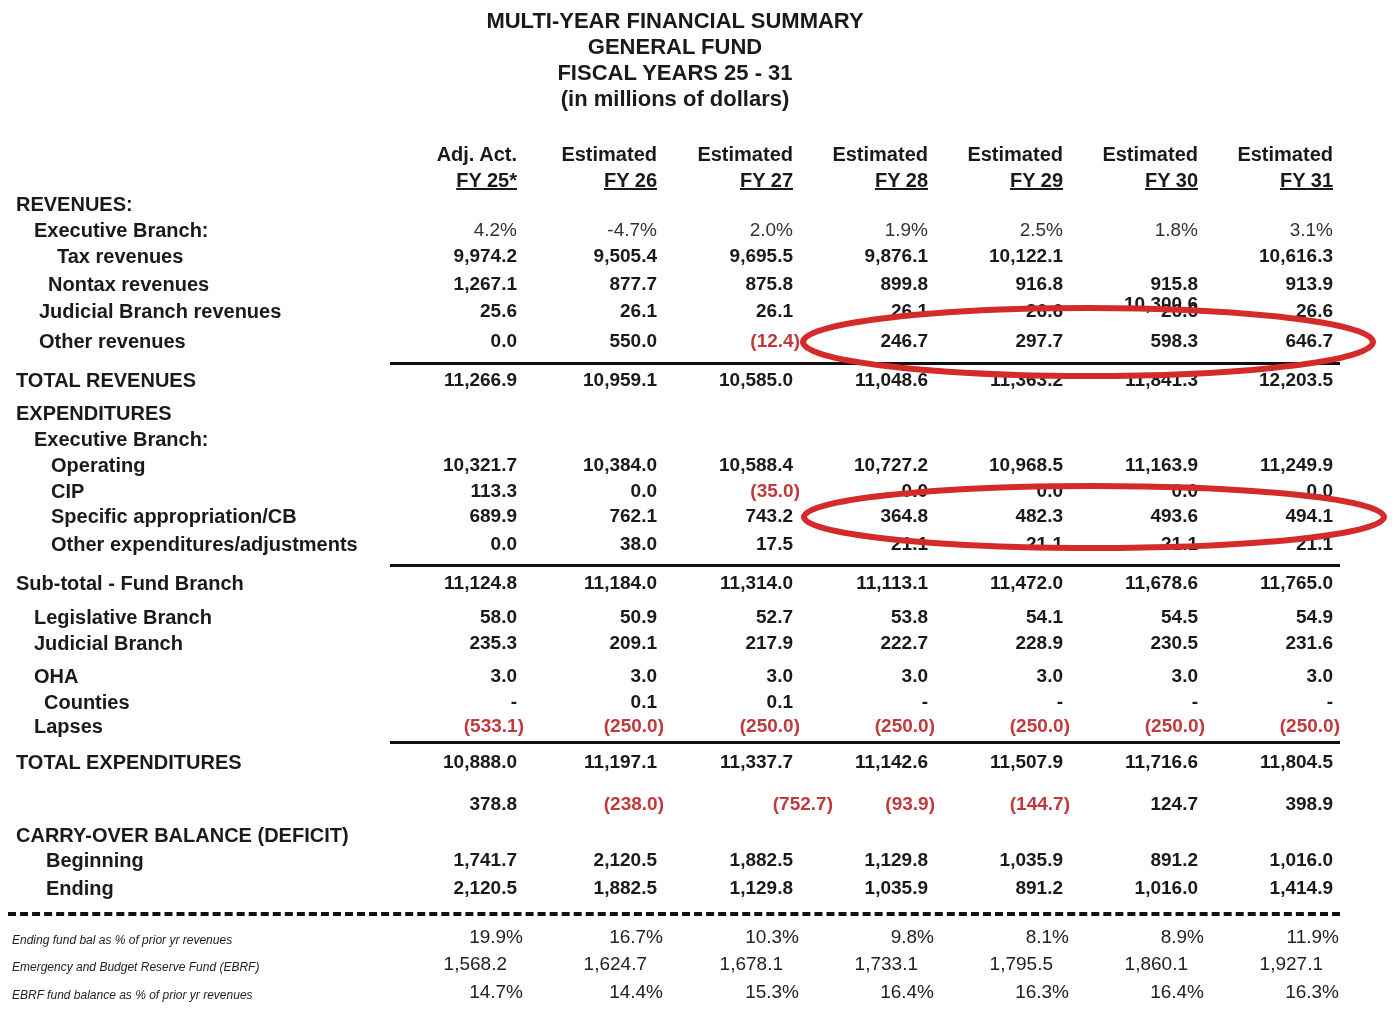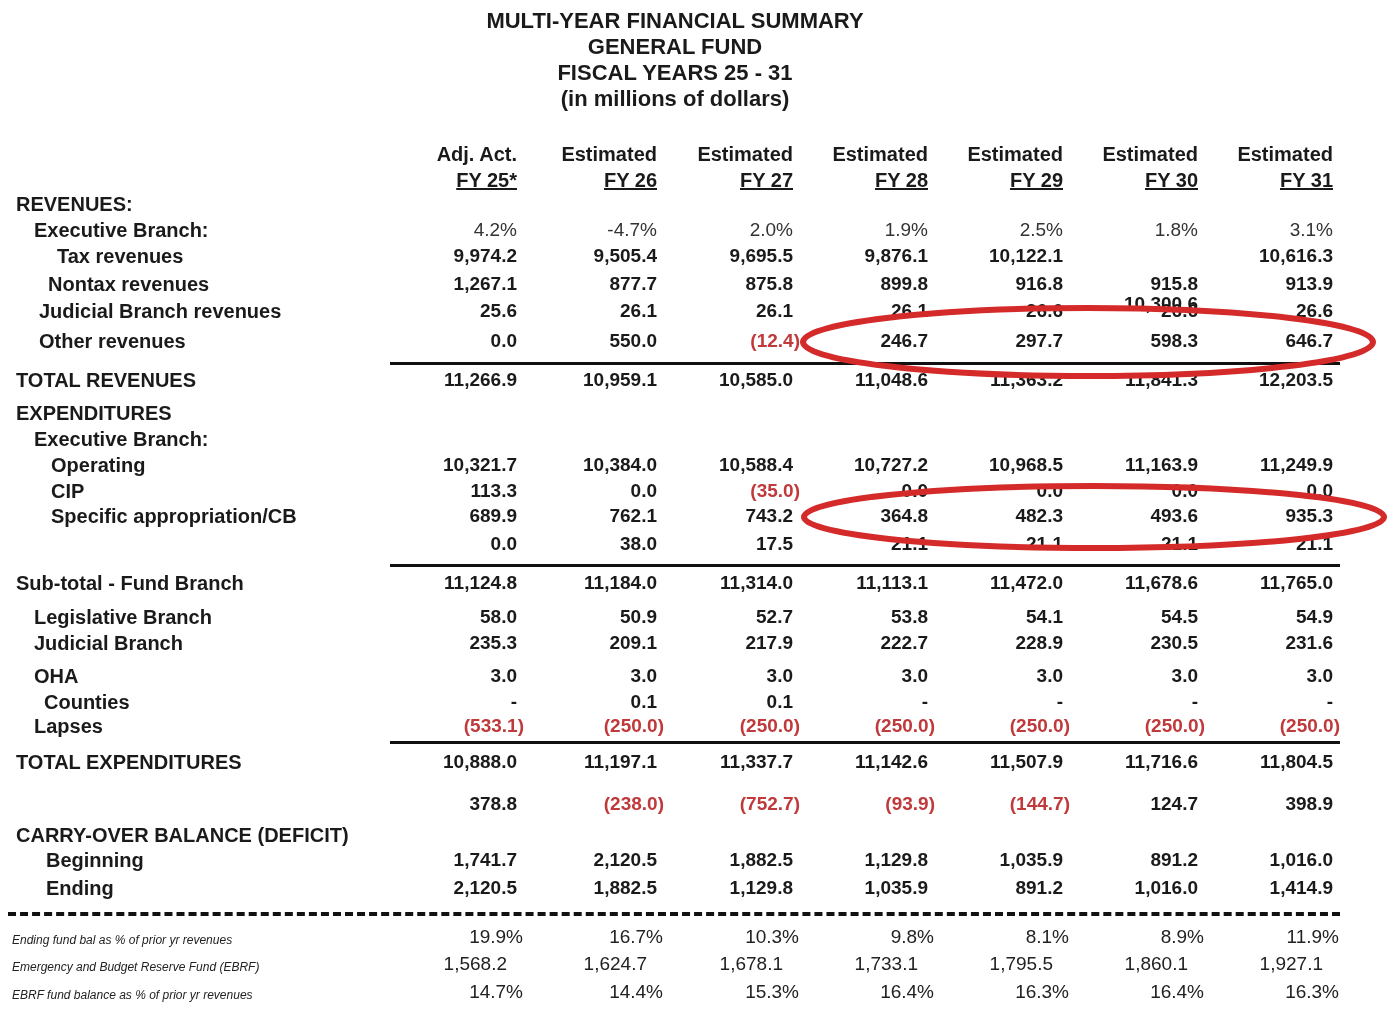--- a/index.html
+++ b/index.html
@@ -131,23 +131,24 @@
         <div class="val" style="left: 1213px;">0.0</div>
       </div>
       <div class="row" style="top: 505px;">
         <div class="label" style="left: 51px;">Specific appropriation/CB</div>
         <div class="val" style="left: 397px;">689.9</div>
         <div class="val" style="left: 537px;">762.1</div>
         <div class="val" style="left: 673px;">743.2</div>
         <div class="val" style="left: 808px;">364.8</div>
         <div class="val" style="left: 943px;">482.3</div>
         <div class="val" style="left: 1078px;">493.6</div>
-        <div class="val" style="left: 1213px;">935.3</div>
+        <div class="val" style="left: 1213px;">494.1</div>
       </div>
       <div class="row" style="top: 533px;">
+        <div class="label" style="left: 51px;">Other expenditures/adjustments</div>
         <div class="val" style="left: 397px;">0.0</div>
         <div class="val" style="left: 537px;">38.0</div>
         <div class="val" style="left: 673px;">17.5</div>
         <div class="val" style="left: 808px;">21.1</div>
         <div class="val" style="left: 943px;">21.1</div>
         <div class="val" style="left: 1078px;">21.1</div>
         <div class="val" style="left: 1213px;">21.1</div>
       </div>
       <div class="rule" style="top: 564px;"></div>
       <div class="row" style="top: 572px;">
@@ -217,21 +218,21 @@
         <div class="val" style="left: 537px;">11,197.1</div>
         <div class="val" style="left: 673px;">11,337.7</div>
         <div class="val" style="left: 808px;">11,142.6</div>
         <div class="val" style="left: 943px;">11,507.9</div>
         <div class="val" style="left: 1078px;">11,716.6</div>
         <div class="val" style="left: 1213px;">11,804.5</div>
       </div>
       <div class="row" style="top: 793px;">
         <div class="val" style="left: 397px;">378.8</div>
         <div class="val neg" style="left: 544px;">(238.0)</div>
-        <div class="val neg" style="left: 680px;">(752.7)</div>
+        <div class="val neg" style="left: 713px;">(752.7)</div>
         <div class="val neg" style="left: 815px;">(93.9)</div>
         <div class="val neg" style="left: 950px;">(144.7)</div>
         <div class="val" style="left: 1078px;">124.7</div>
         <div class="val" style="left: 1213px;">398.9</div>
       </div>
       <div class="row" style="top: 824px;">
         <div class="label" style="left: 16px;">CARRY-OVER BALANCE (DEFICIT)</div>
       </div>
       <div class="row" style="top: 849px;">
         <div class="label" style="left: 46px;">Beginning</div>

